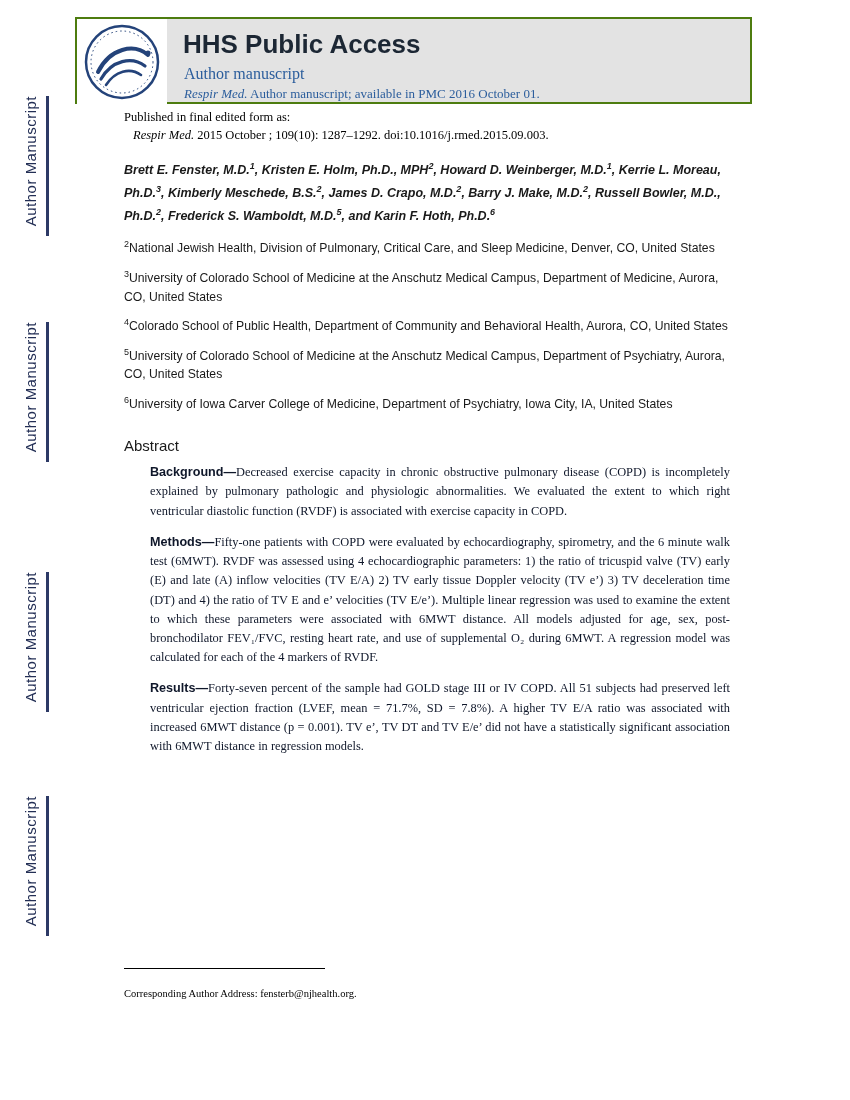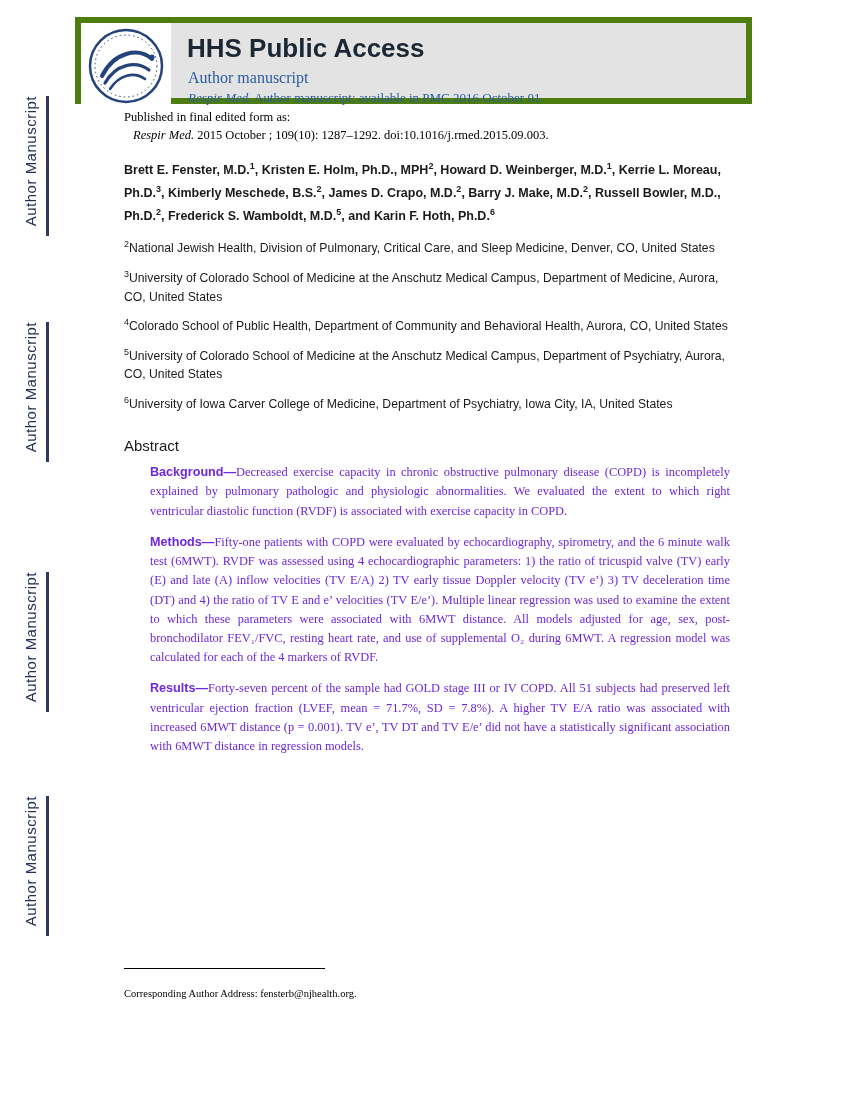--- a/index.html
+++ b/index.html
@@ -11,21 +11,21 @@
   .wm{position:absolute;left:22px;width:30px;}
   .wm-text{
     display:block;writing-mode:vertical-rl;transform:rotate(180deg);
     font-size:15px;letter-spacing:.5px;color:#232f55;white-space:nowrap;
     font-family:"Liberation Sans",sans-serif;
   }
   .wm-line{position:absolute;left:46px;width:2.5px;background:#2d3a66;}
   
   .banner{
     position:absolute;left:75px;top:17px;width:677px;height:87px;
-    background:#e3e3e3;border:6px solid #4d7c0f;box-sizing:border-box;
+    background:#e3e3e3;border:2px solid #4d7c0f;box-sizing:border-box;
   }
   .logo-box{position:absolute;left:0;top:0;width:90px;height:85px;background:#ffffff;}
   .logo-box svg{position:absolute;left:5px;top:3px;}
   .banner-title{
     position:absolute;left:106px;top:10px;font-size:26px;font-weight:bold;
     color:#1c2734;font-family:"Liberation Sans",sans-serif;
   }
   .banner-sub{
     position:absolute;left:107px;top:46px;font-size:16px;color:#2b5d9c;
     font-family:"Liberation Serif",serif;
@@ -39,34 +39,35 @@
   .col{position:absolute;left:124px;top:108px;width:612px;}
   .cite-lead{font-family:"Liberation Serif",serif;font-size:12.5px;line-height:18px;color:#000;}
   .cite-line{font-family:"Liberation Serif",serif;font-size:12.5px;line-height:18px;color:#000;padding-left:9px;}
   .article-title{
     margin-top:30px;width:600px;font-size:17px;font-weight:bold;line-height:31px;color:#1a1a1a;
     font-family:"Liberation Sans",sans-serif;
   }
   .authors{
     margin-top:13px;font-size:12.5px;font-weight:bold;line-height:19px;color:#1a1a1a;
     font-family:"Liberation Sans",sans-serif;
+    font-style:italic;
   }
   .authors sup{font-size:9px;}
   .affils{margin-top:9px;}
   .affils p{margin:0 0 7px 0;font-size:12.2px;line-height:18.5px;color:#1a1a1a;
     font-family:"Liberation Sans",sans-serif;}
   .affils sup{font-size:9px;}
   .abs-head{
     margin-top:24px;font-size:15px;font-weight:normal;color:#1a1a1a;
     font-family:"Liberation Sans",sans-serif;
   }
   .abs-body{margin-top:9px;margin-left:26px;width:580px;}
   .abs-body p{
     margin:0 0 12px 0;font-family:"Liberation Serif",serif;font-size:12.4px;
-    line-height:19.2px;color:#6d28d9;text-align:justify;
+    line-height:19.2px;color:#0f172a;text-align:justify;
   }
   .abs-body b{font-family:"Liberation Sans",sans-serif;font-size:12.6px;}
   
   .foot-rule{position:absolute;left:124px;top:968px;width:201px;border-top:1px solid #000;}
   .footnote{
     position:absolute;left:124px;top:988px;font-family:"Liberation Serif",serif;
     font-size:10.5px;color:#000;
   }
 </style>
 </head>

